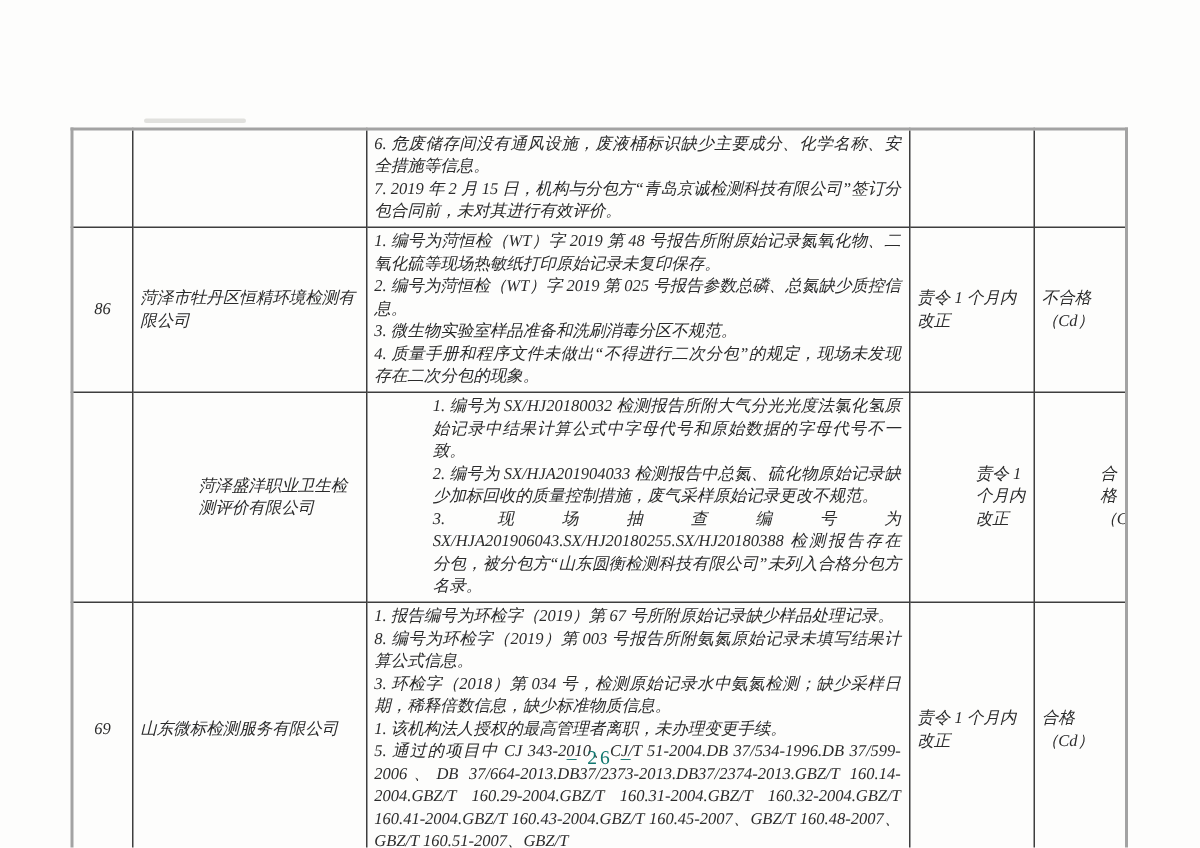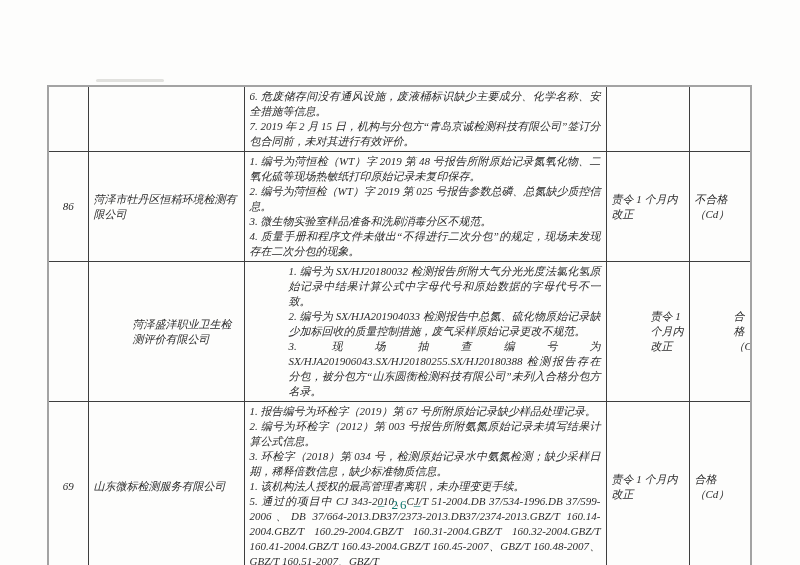--- a/index.html
+++ b/index.html
@@ -139,21 +139,21 @@
         </td>
         <td class="c-penalty">责令 1 个月内改正</td>
         <td class="c-result">合格（Cd）</td>
       </tr>
 
       <tr class="r3">
         <td class="c-num">69</td>
         <td class="c-company">山东微标检测服务有限公司</td>
         <td class="c-findings">
           <p>1. 报告编号为环检字（2019）第 67 号所附原始记录缺少样品处理记录。</p>
-          <p>2. 编号为环检字（2012）第 003 号报告所附氨氮原始记录未填写结果计算公式信息。</p>
+          <p>8. 编号为环检字（2019）第 003 号报告所附氨氮原始记录未填写结果计算公式信息。</p>
           <p>3. 环检字（2018）第 034 号，检测原始记录水中氨氮检测；缺少采样日期，稀释倍数信息，缺少标准物质信息。</p>
           <p>1. 该机构法人授权的最高管理者离职，未办理变更手续。</p>
           <p>5. 通过的项目中 CJ 343-2010、CJ/T 51-2004.DB 37/534-1996.DB 37/599-2006、DB 37/664-2013.DB37/2373-2013.DB37/2374-2013.GBZ/T 160.14-2004.GBZ/T 160.29-2004.GBZ/T 160.31-2004.GBZ/T 160.32-2004.GBZ/T 160.41-2004.GBZ/T 160.43-2004.GBZ/T 160.45-2007、GBZ/T 160.48-2007、GBZ/T 160.51-2007、GBZ/T</p>
         </td>
         <td class="c-penalty">责令 1 个月内改正</td>
         <td class="c-result">合格（Cd）</td>
       </tr>
 
     </tbody>
   </table>

